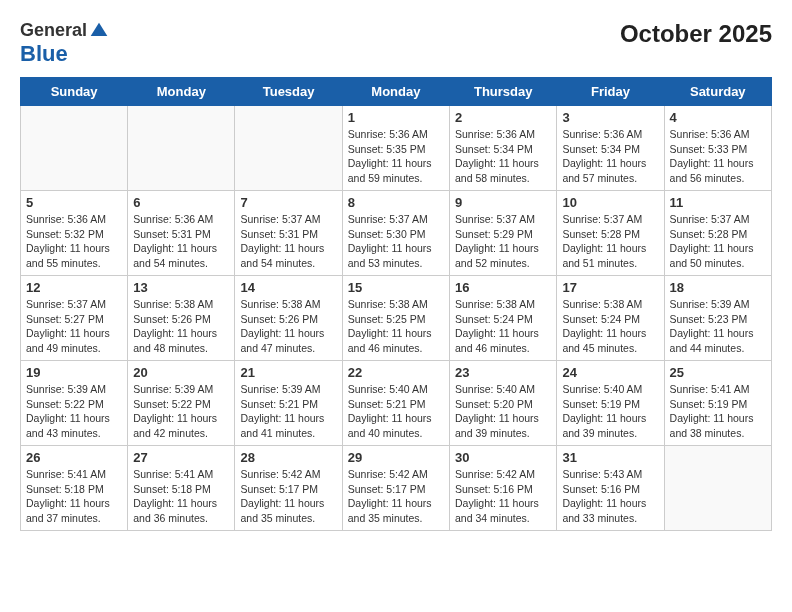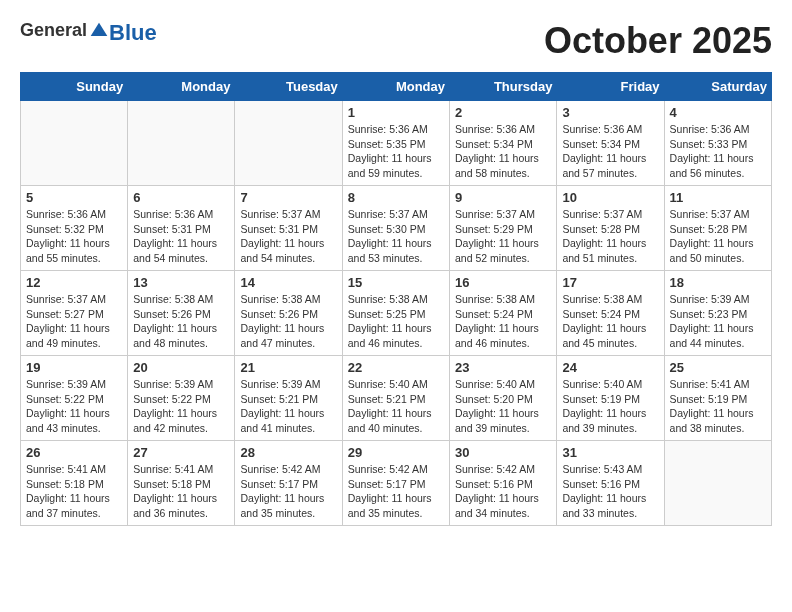--- a/index.html
+++ b/index.html
@@ -11,21 +11,21 @@
       padding: 20px;
     }
     .header {
       display: flex;
       justify-content: space-between;
       align-items: flex-start;
       margin-bottom: 10px;
     }
     .logo {
       display: flex;
-      flex-direction: row;
+      flex-direction: column;
       align-items: flex-start;
     }
     .logo-text {
       display: flex;
       align-items: center;
     }
     .logo-general {
       font-size: 18px;
       font-weight: bold;
       color: #333;
@@ -37,38 +37,38 @@
     }
     .logo-icon {
       width: 20px;
       height: 20px;
       margin-left: 2px;
     }
     .title-section {
       text-align: right;
     }
     .month-title {
-      font-size: 36px;
+      font-size: 24px;
       font-weight: bold;
       color: #222;
     }
     .subtitle {
       font-size: 16px;
       color: #444;
     }
     .calendar {
       width: 100%;
       border-collapse: collapse;
       border: 1px solid #ccc;
     }
     .calendar th {
       background-color: #1a5fa8;
       color: white;
       padding: 6px 4px;
-      text-align: right;
+      text-align: center;
       font-size: 13px;
       border: 1px solid #1a5fa8;
     }
     .calendar td {
       vertical-align: top;
       padding: 4px 5px;
       border: 1px solid #ccc;
       width: 108px;
       min-height: 80px;
       font-size: 11px;

